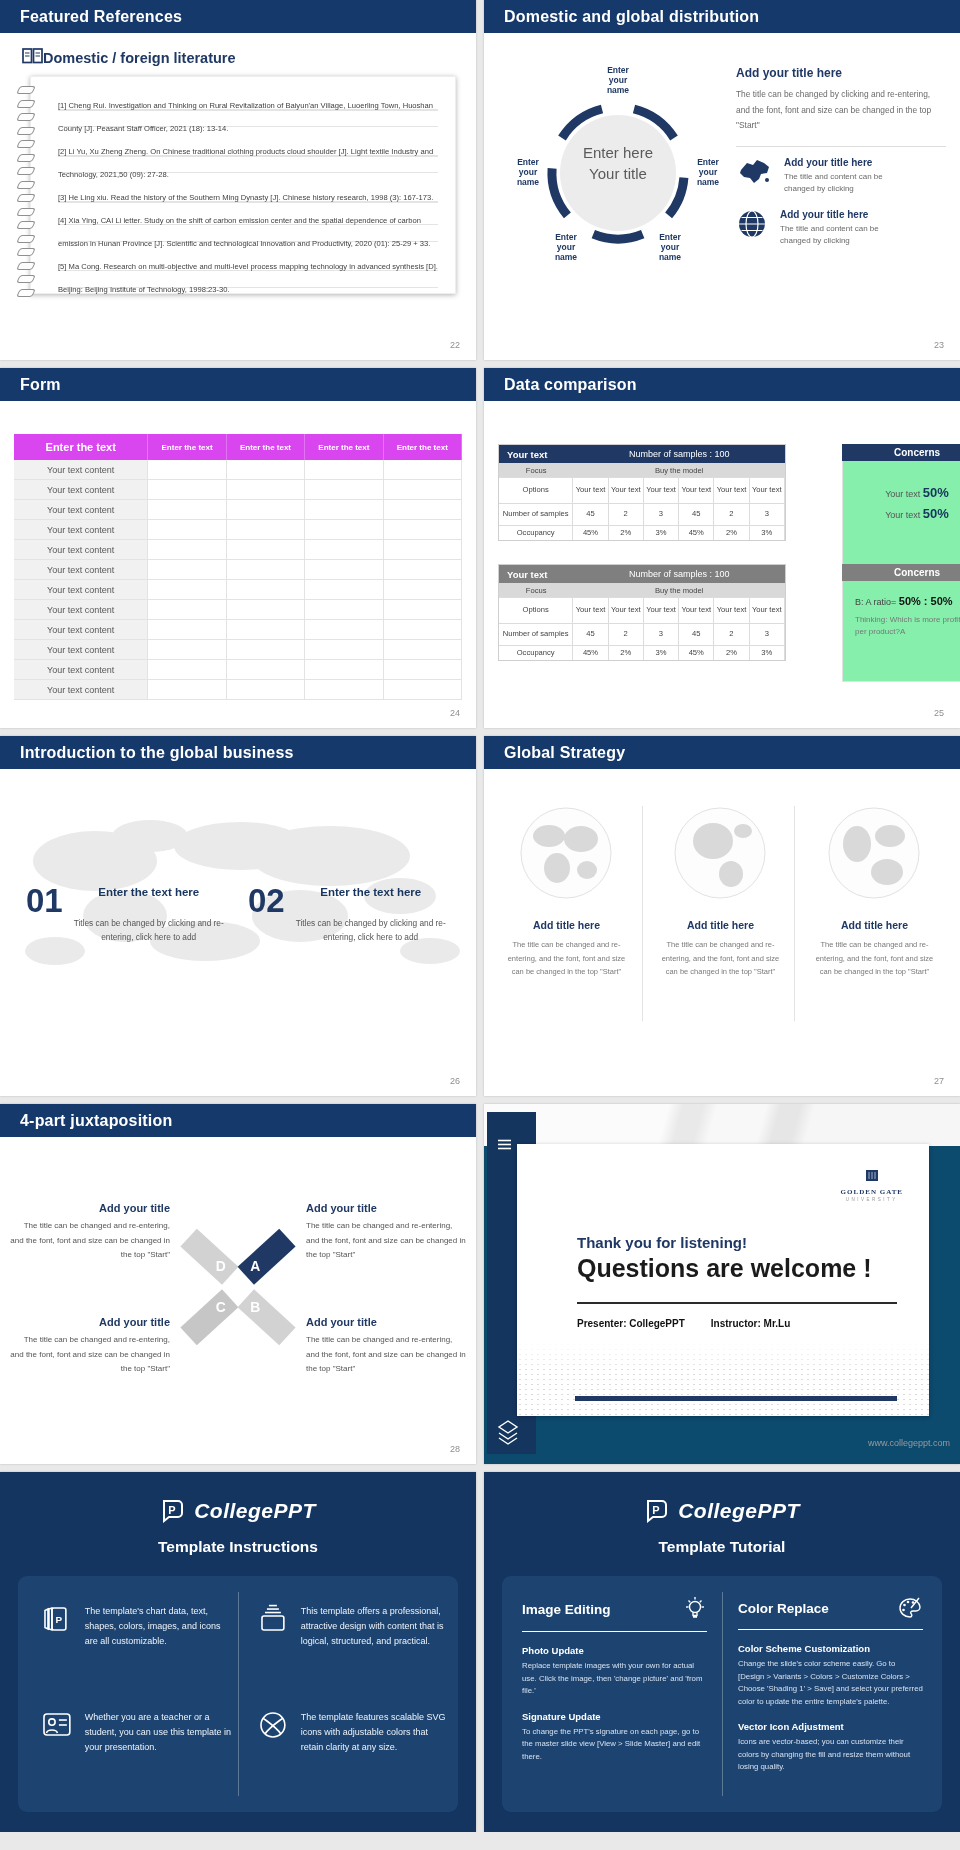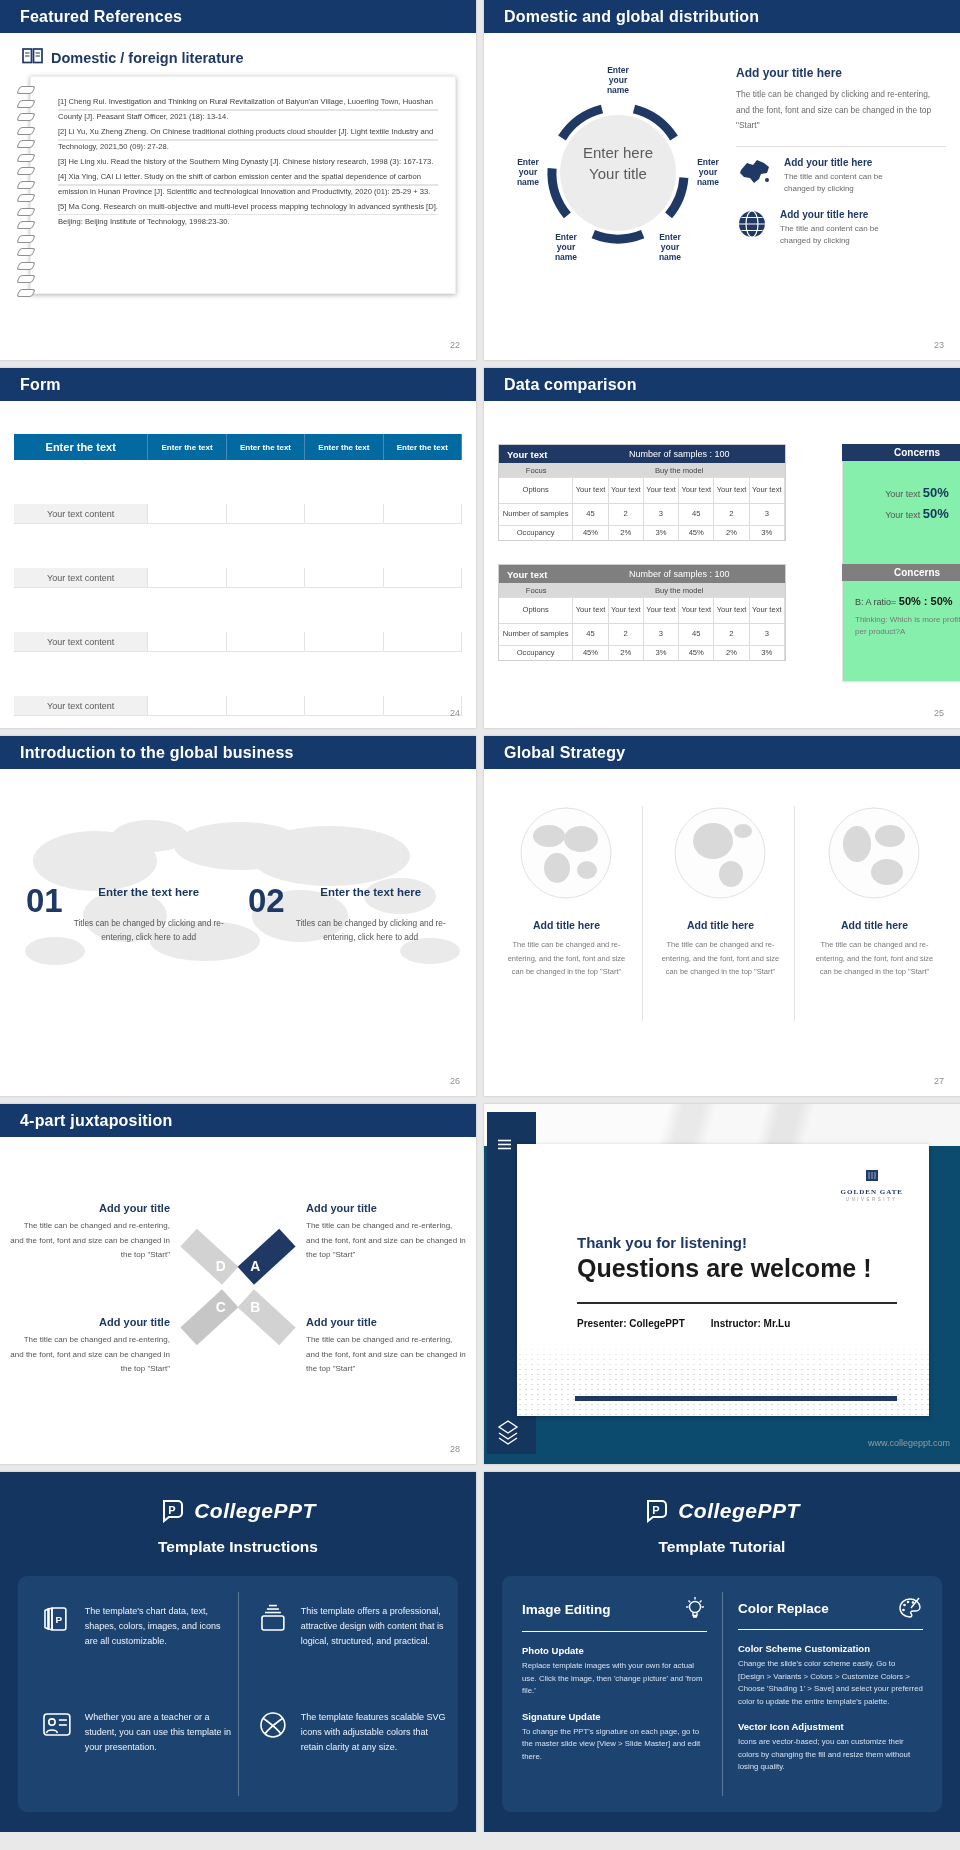--- a/index.html
+++ b/index.html
@@ -2,44 +2,44 @@
 <html><head>
 <meta charset="utf-8">
 <style>
   html,body{margin:0;padding:0;background:#e9e9e9;width:960px;font-family:"Liberation Sans",sans-serif;}
   .grid{display:grid;grid-template-columns:476px 476px;grid-auto-rows:360px;gap:8px;width:960px;}
   .slide{position:relative;width:476px;height:360px;background:#fff;overflow:hidden;box-shadow:0 0 2px rgba(0,0,0,.2);}
   .bar{height:33px;background:#16396b;color:#fff;font-weight:bold;font-size:16px;line-height:33px;padding-left:20px;letter-spacing:.2px;}
   .pagenum{position:absolute;right:16px;bottom:10px;font-size:9px;color:#8f8f8f;}
   .abs{position:absolute;}
   
-  .s22-head{position:absolute;left:22px;top:48px;display:flex;align-items:center;gap:8px;color:#1f3864;font-weight:bold;font-size:14.5px;}
+  .s22-head{position:absolute;left:22px;top:48px;display:flex;align-items:center;color:#1f3864;font-weight:bold;font-size:14.5px;}
   .s22-panel{position:absolute;left:30px;top:76px;width:424px;height:216px;background:#fff;box-shadow:0 1px 5px rgba(0,0,0,.3);border:1px solid #eee;}
   .rings{position:absolute;left:18px;top:86px;display:flex;flex-direction:column;gap:5.5px;}
   .ring{width:14px;height:6px;border:1.5px solid #8f8f8f;border-radius:3px;transform:skewX(-25deg);background:#fdfdfd;}
   .refs{position:absolute;left:58px;top:94px;width:380px;font-size:7.6px;color:#3e3e3e;}
-  .ref{line-height:15px;background-image:repeating-linear-gradient(to bottom,transparent 0,transparent 15.4px,#e4e4e4 15.4px,#e4e4e4 16.5px);}
+  .ref{line-height:23px;background-image:repeating-linear-gradient(to bottom,transparent 0,transparent 15.4px,#e4e4e4 15.4px,#e4e4e4 16.5px);}
   
   .wheel-wrap{position:absolute;left:0px;top:38px;width:270px;height:270px;}
   .wheel-label{position:absolute;width:36px;text-align:center;font-size:8.5px;font-weight:bold;color:#1f3864;line-height:10px;}
   .wheel-center{position:absolute;left:44px;top:104px;width:180px;text-align:center;color:#5a5a5a;font-size:15px;line-height:21px;}
   .s23-right{position:absolute;left:252px;top:66px;width:210px;}
   .s23-right h3{margin:0 0 7px 0;font-size:12px;color:#1f3864;}
   .s23-right .body{font-size:8.4px;color:#6a6a6a;line-height:15.5px;}
   .s23-div{border:none;border-top:1px solid #ddd;margin:12px 0 10px 0;}
   .s23-item{display:flex;gap:12px;margin-bottom:13px;align-items:flex-start;}
   .s23-item .it{font-size:10px;font-weight:bold;color:#1f3864;margin-bottom:3px;}
   .s23-item .ib{font-size:8px;color:#6a6a6a;line-height:12.5px;width:130px;}
   
   .f-table{position:absolute;left:14px;top:66px;width:448px;font-size:9px;}
   .f-row{display:grid;grid-template-columns:30% 17.5% 17.5% 17.5% 17.5%;}
-  .f-head{background:#0369a1;color:#fff;height:26px;}
+  .f-head{background:#d946ef;color:#fff;height:26px;}
   .f-head>div{display:flex;align-items:center;justify-content:center;font-weight:bold;font-size:8px;border-right:1px solid rgba(255,255,255,.25);}
   .f-head>div:first-child{font-size:11px;}
-  .f-body>div{height:19px;border-bottom:1px solid #e3e3e3;border-right:1px solid #e3e3e3;display:flex;align-items:center;justify-content:center;color:#595959;margin-top:44px;}
+  .f-body>div{height:19px;border-bottom:1px solid #e3e3e3;border-right:1px solid #e3e3e3;display:flex;align-items:center;justify-content:center;color:#595959;}
   .f-body>div:first-child{background:#f1f1f1;}
   
   .d-table{position:absolute;width:286px;left:14px;border:1px solid #cfcfcf;font-size:7.6px;color:#444;}
   .d-row{display:grid;grid-template-columns:26% 12.33% 12.33% 12.33% 12.33% 12.33% 12.35%;}
   .d-merge{display:grid;grid-template-columns:26% 74%;}
   .d-head{height:18px;color:#fff;}
   .d-head .dl{display:flex;align-items:center;padding-left:8px;font-weight:bold;font-size:9.5px;}
   .d-head .dm{display:flex;align-items:center;justify-content:center;font-size:9px;}
   .navy{background:#1f3864;} .grayhead{background:#7f7f7f;}
   .d-sub{background:#d9d9d9;height:14px;}

